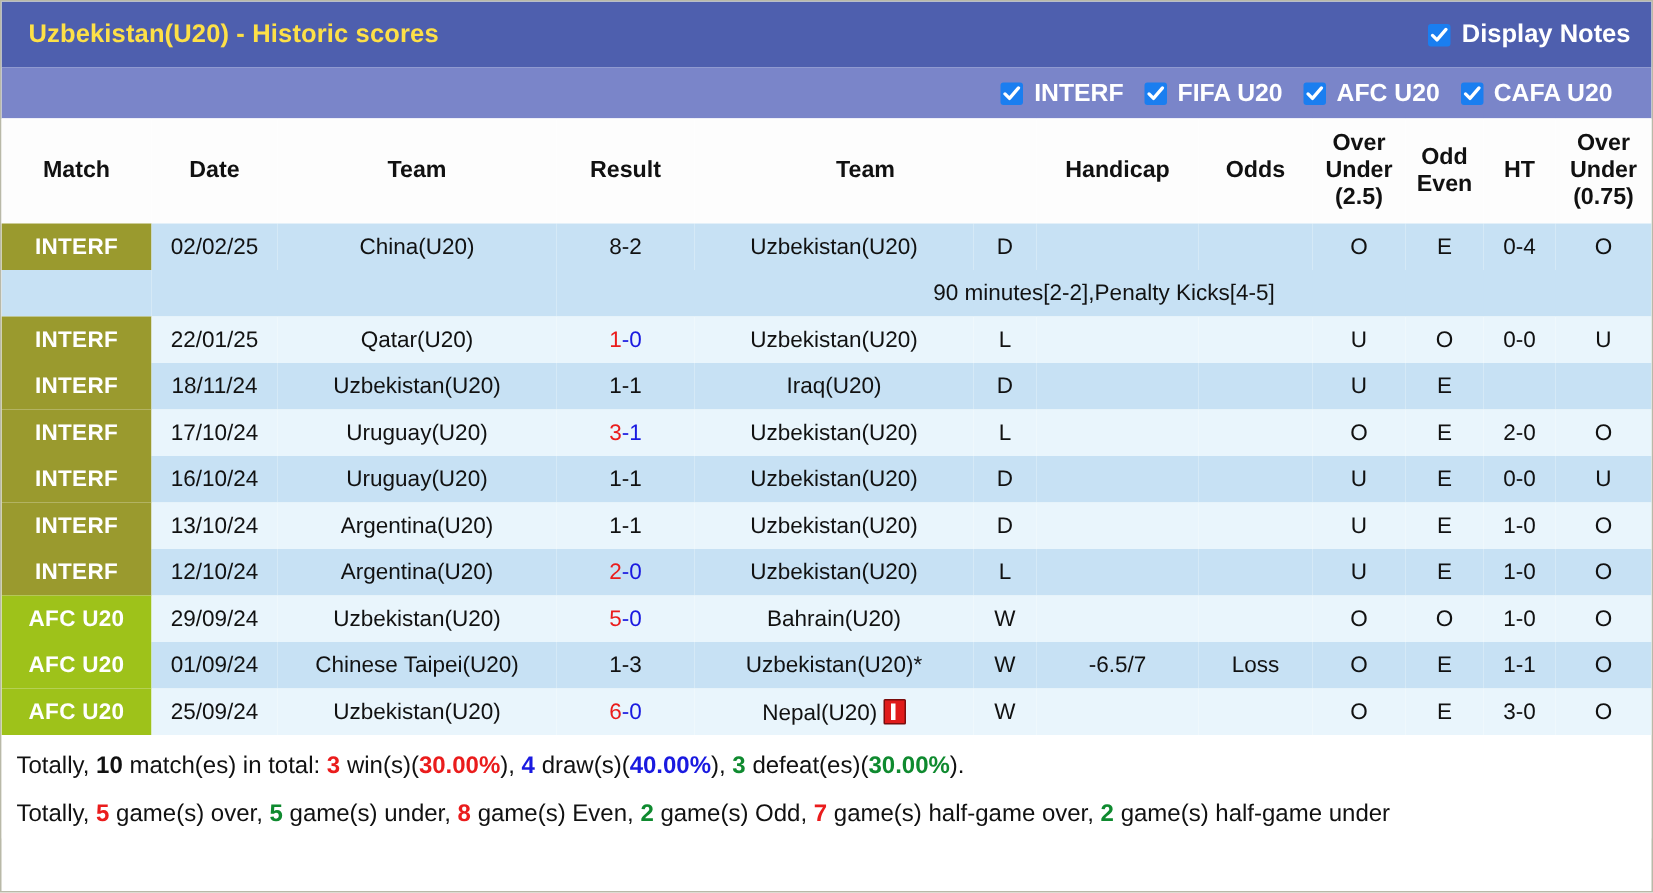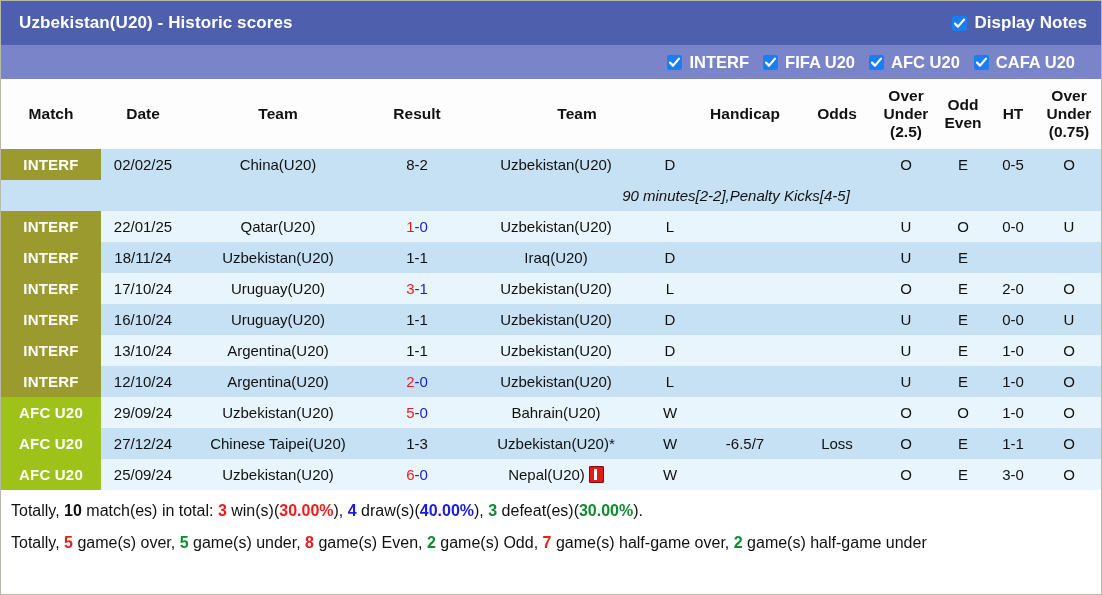--- a/index.html
+++ b/index.html
@@ -28,21 +28,21 @@
   .titlebar {
     height: 44px;
     background: #4e5fae;
     display: flex;
     align-items: center;
     justify-content: space-between;
     padding: 0 14px 0 18px;
     box-sizing: border-box;
   }
   .title-text {
-    color: #ffffff;
+    color: #fde047;
     font-size: 17px;
     font-weight: bold;
     letter-spacing: .1px;
     white-space: nowrap;
   }
   .notes-toggle {
     display: flex;
     align-items: center;
     gap: 8px;
     color: #ffffff;
@@ -169,21 +169,20 @@
   .c-red    { color: #ea1c1c; }
   .c-green  { color: #0f8a2f; }
   .c-black  { color: #111111; }
 
   .date-cell { color: #222; font-size: 14.5px; }
 
   .note-text {
     font-size: 15px;
     color: #111;
     text-align: center;
-    font-style: italic;
   }
 
   .redcard {
     display: inline-block;
     width: 13px;
     height: 15px;
     background: #e01b1b;
     border: 1px solid #7a0d0d;
     border-radius: 1px;
     position: relative;
@@ -311,21 +310,21 @@
           </td>
           <td class="date-cell c-black">02/02/25</td>
           <td class=" c-black">China(U20)</td>
           <td class="c-blue">8-2</td>
           <td class="c-blue">Uzbekistan(U20)</td>
           <td class=" c-blue">D</td>
           <td class=" c-navy"></td>
           <td class=" c-green"></td>
           <td class=" c-red">O</td>
           <td class=" c-red">E</td>
-          <td class=" c-black">0-5</td>
+          <td class=" c-black">0-4</td>
           <td class=" c-red">O</td>
         </tr>
         <tr class="note-row">
           <td class="badge-empty-note"></td>
           <td colspan="2"></td>
           <td colspan="9" class="note-text">90 minutes[2-2],Penalty Kicks[4-5]</td>
         </tr>
         <tr class="r-even">
           <td class="badge-cell">
             <span class="badge interf">INTERF</span>
@@ -435,21 +434,21 @@
           <td class=" c-green"></td>
           <td class=" c-red">O</td>
           <td class=" c-green">O</td>
           <td class=" c-black">1-0</td>
           <td class=" c-red">O</td>
         </tr>
         <tr class="r-odd">
           <td class="badge-cell">
             <span class="badge afc">AFC U20</span>
           </td>
-          <td class="date-cell c-black">27/12/24</td>
+          <td class="date-cell c-black">01/09/24</td>
           <td class=" c-black">Chinese Taipei(U20)</td>
           <td class="c-blue">1-3</td>
           <td class="c-red">Uzbekistan(U20)*</td>
           <td class=" c-red">W</td>
           <td class=" c-navy">-6.5/7</td>
           <td class=" c-green">Loss</td>
           <td class=" c-red">O</td>
           <td class=" c-red">E</td>
           <td class=" c-black">1-1</td>
           <td class=" c-red">O</td>

